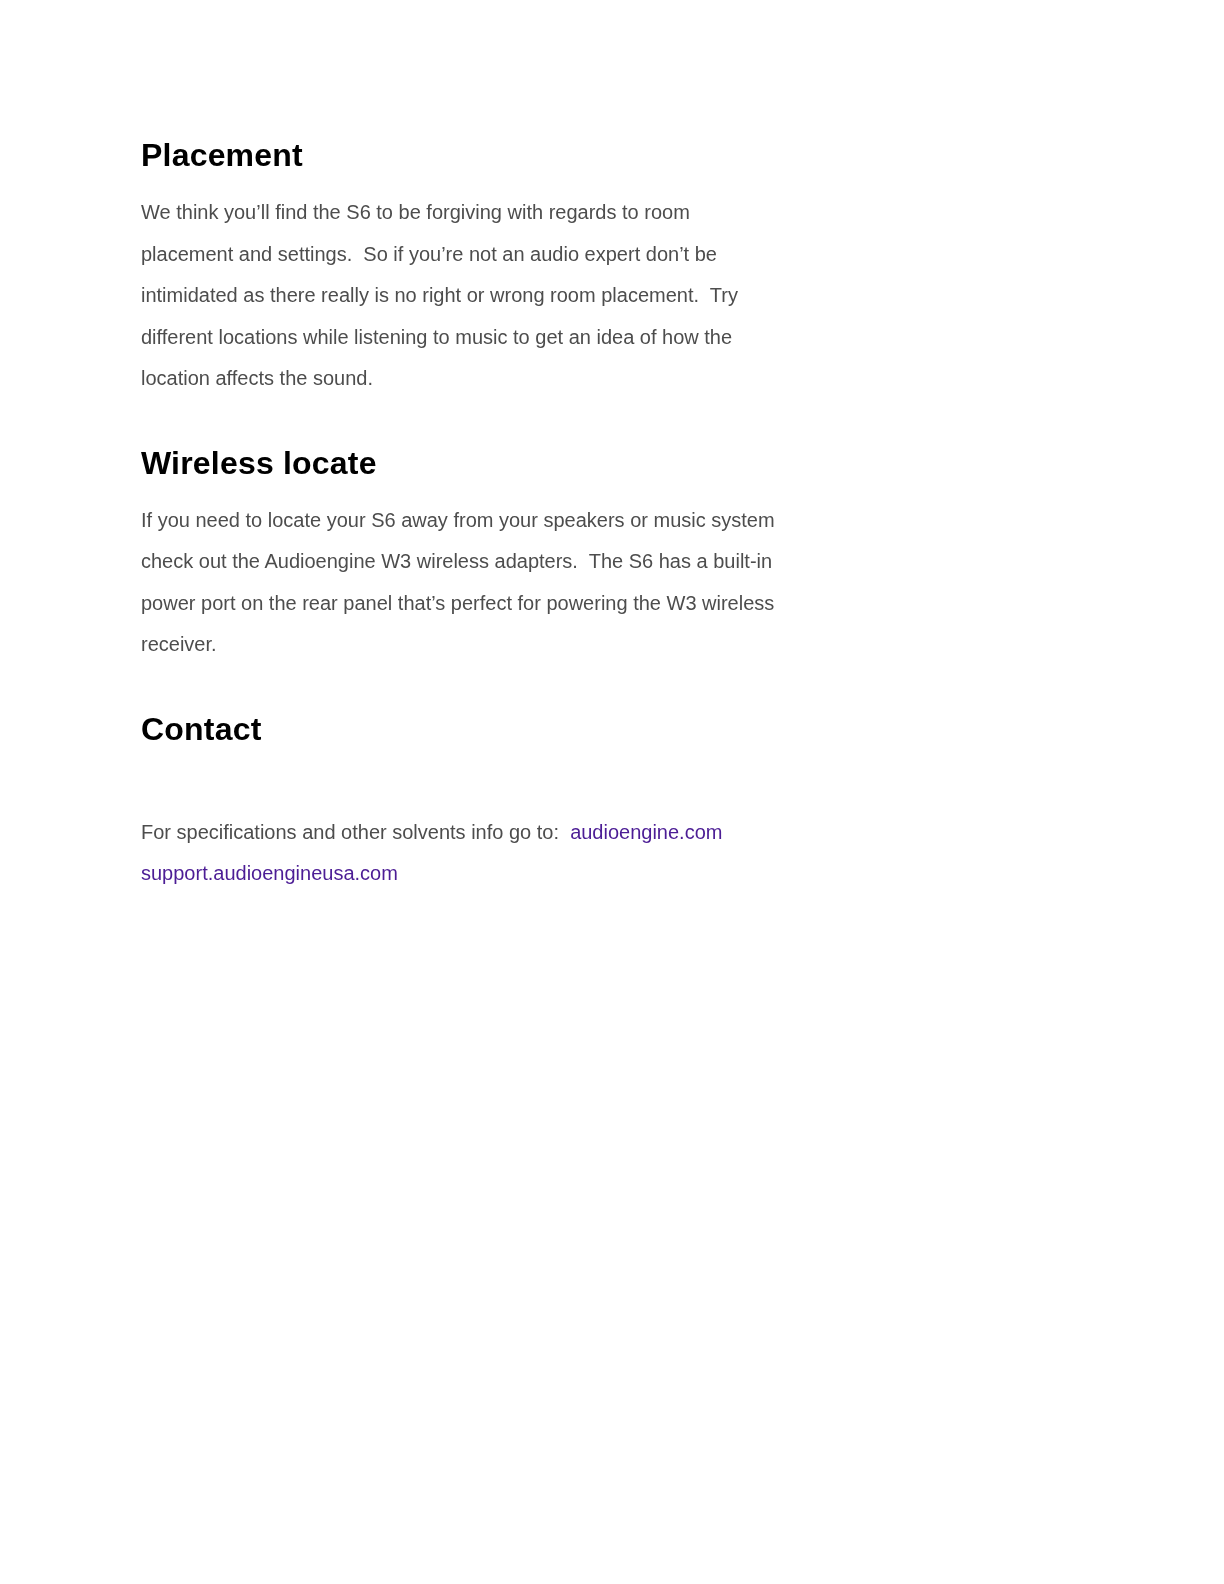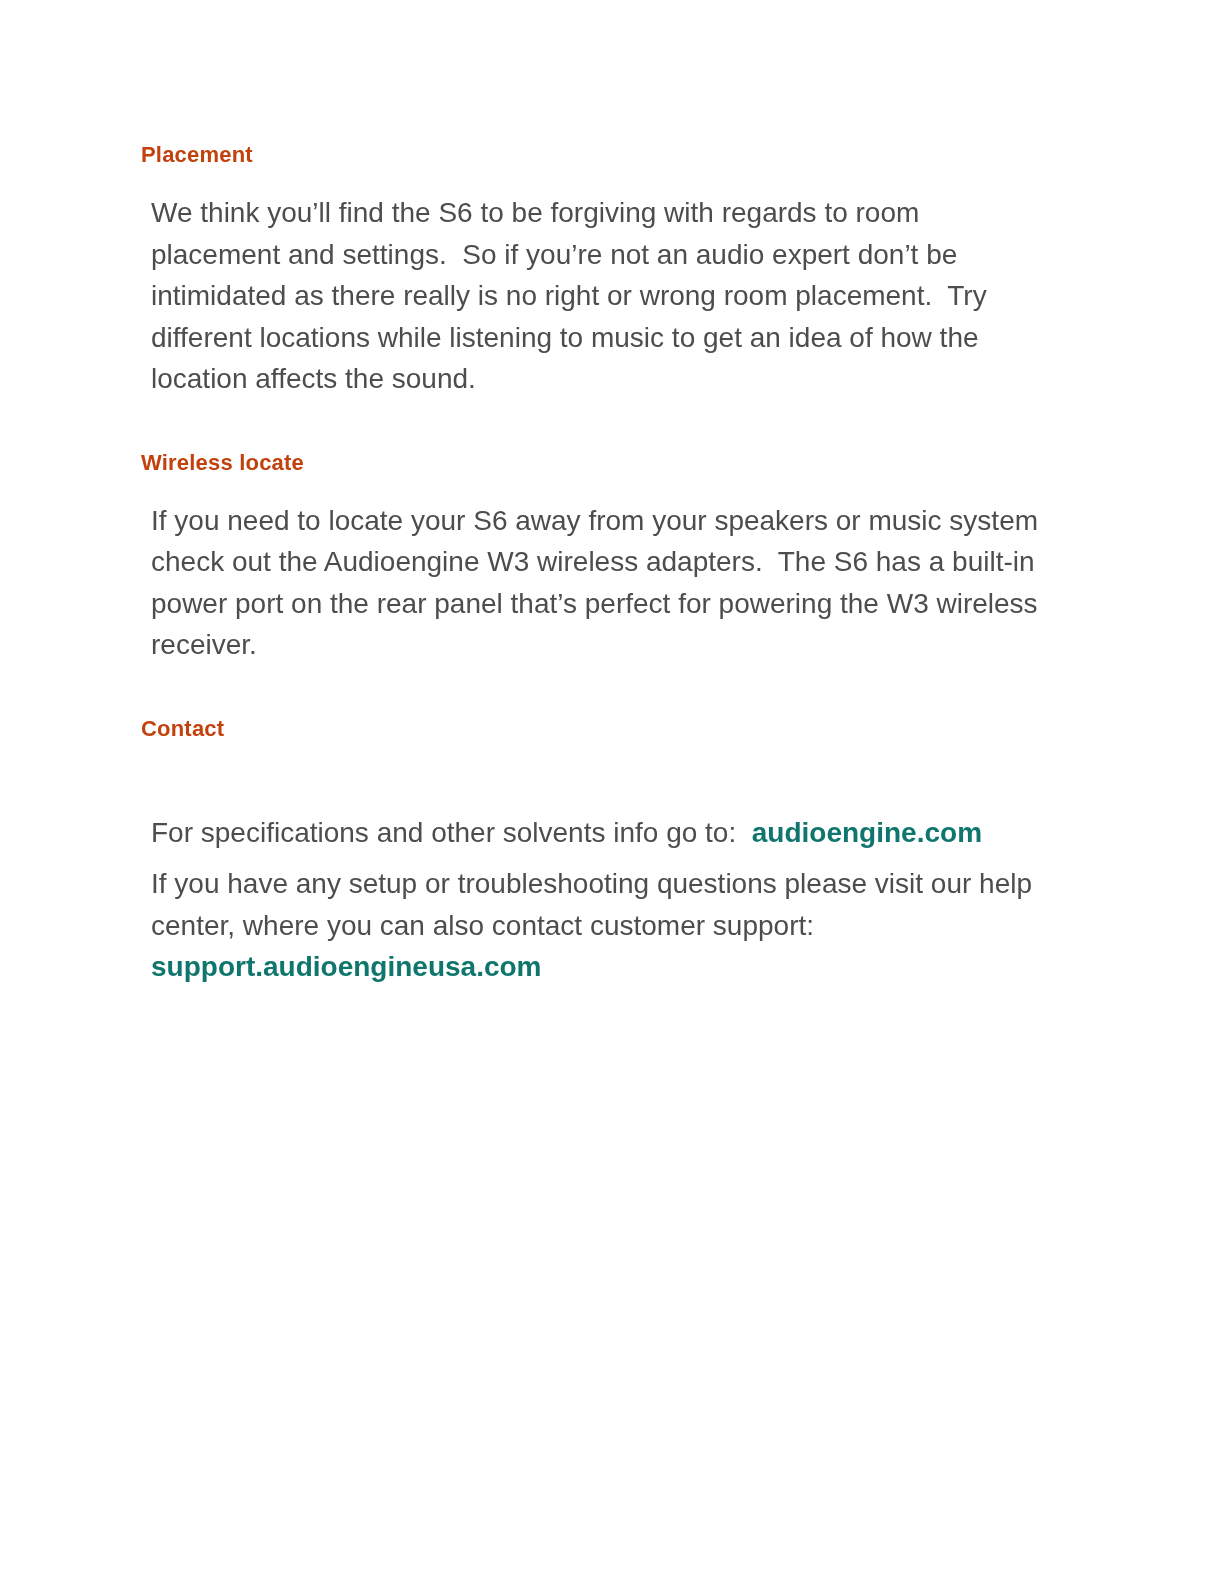--- a/index.html
+++ b/index.html
@@ -15,44 +15,44 @@
     overflow: hidden;
     font-family: "Liberation Sans", sans-serif;
   }
   .content {
     position: absolute;
     top: 137px;
     left: 141px;
     width: 1000px;
   }
   h2.section-heading {
-    font-size: 22px;
+    font-size: 32px;
     line-height: 36px;
     font-weight: 700;
-    color: #c2410c;
+    color: #000000;
     letter-spacing: 0.2px;
     margin: 45px 0 19px 0;
   }
   h2.section-heading.first {
     margin-top: 0;
   }
   p.body-text {
-    font-size: 28px;
+    font-size: 20px;
     line-height: 41.5px;
     font-weight: 400;
     color: #4d4d4d;
-    margin: 10px;
+    margin: 0;
     white-space: pre-wrap;
   }
   p.specs-line {
     margin-top: 65px;
   }
   .inline-bold {
-    font-weight: 700;
-    color: #0f766e;
+    font-weight: 400;
+    color: #4c1d95;
   }
 </style>
 </head>
 <body>
 
 <div class="page">
   <div class="content">
 
     <h2 class="section-heading first">Placement</h2>
     <p class="body-text">We think you’ll find the S6 to be forgiving with regards to room
@@ -64,18 +64,16 @@
     <h2 class="section-heading">Wireless locate</h2>
     <p class="body-text">If you need to locate your S6 away from your speakers or music system
 check out the Audioengine W3 wireless adapters.  The S6 has a built-in
 power port on the rear panel that’s perfect for powering the W3 wireless
 receiver.</p>
 
     <h2 class="section-heading">Contact</h2>
 
     <p class="body-text specs-line"><span>For specifications and other solvents info go to:  </span><span class="inline-bold">audioengine.com</span></p>
 
-    <p class="body-text"><span>If you have any setup or troubleshooting questions please visit our help
-center, where you can also contact customer support:
-</span><span class="inline-bold">support.audioengineusa.com</span></p>
+    <p class="body-text"><span class="inline-bold">support.audioengineusa.com</span></p>
 
   </div>
 </div>
 
 </body></html>

